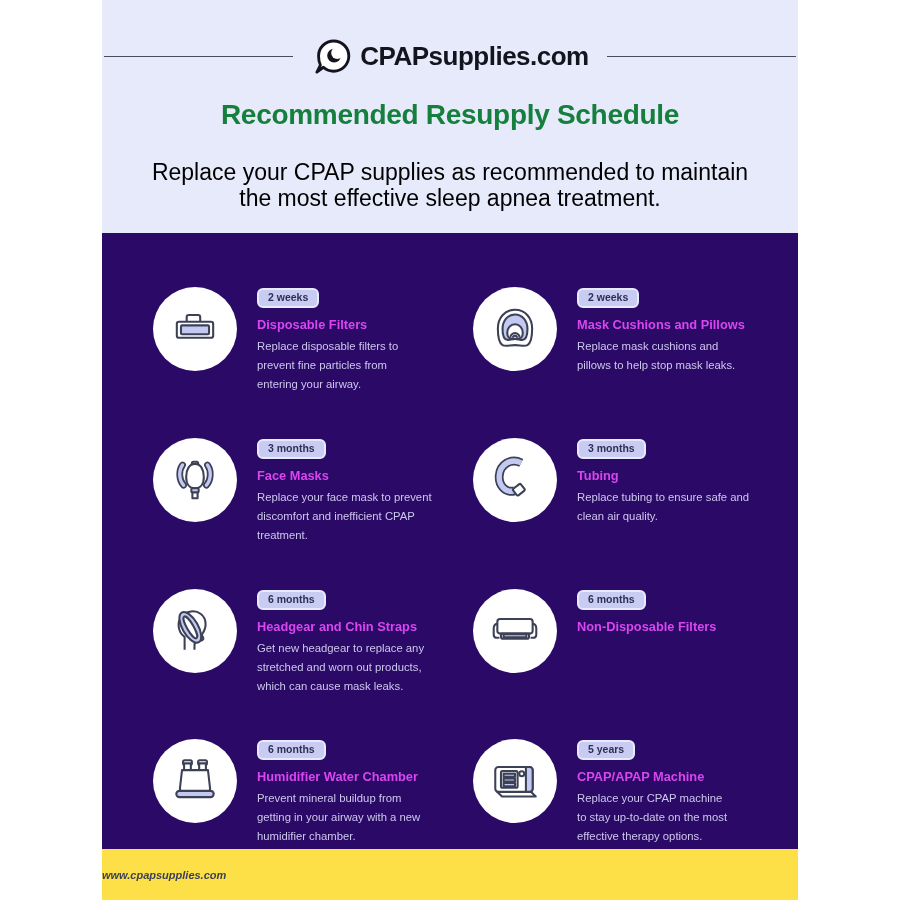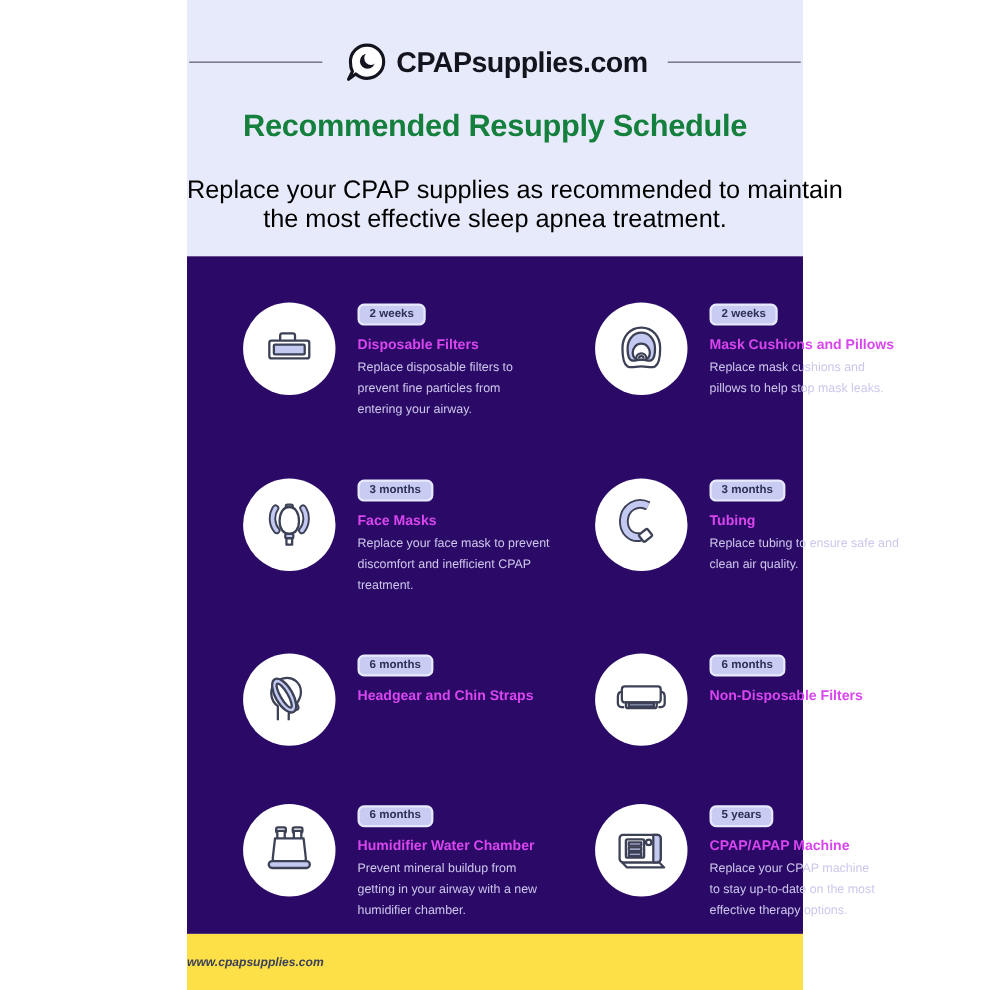--- a/index.html
+++ b/index.html
@@ -1,30 +1,30 @@
 <!DOCTYPE html>
 <html><head>
 <meta charset="utf-8">
 <style>
   * { margin:0; padding:0; box-sizing:border-box; }
   html,body { width:900px; height:900px; background:#ffffff; font-family:"Liberation Sans","DejaVu Sans",sans-serif; }
-  .sheet { width:560px; margin:0 auto; }
+  .sheet { width:696px; margin:0 auto; }
 
   
   .hdr { background:#e7eafa; height:233px; padding-top:36px; }
   .logo-row { display:flex; align-items:center; gap:18px; padding:0 2px; }
   .rule { flex:1; height:1.5px; background:#4b4c5a; }
   .logo { display:flex; align-items:center; gap:7px; }
   .logo svg { width:42px; height:41px; display:block; }
   .logo-text { font-size:26px; font-weight:800; color:#14141f; letter-spacing:-0.5px; }
   .main-title { text-align:center; font-size:28px; font-weight:800; color:#15803d; margin-top:22px; letter-spacing:-0.3px; }
   .subtitle { text-align:center; font-size:23px; color:#000000; line-height:26px; margin-top:28px; white-space:pre; }
 
   
-  .panel { background:#2b0a67; height:616px; padding:42px 0 0 51px;
+  .panel { background:#2b0a67; height:616px; padding:54px 0 0 51px;
            display:grid; grid-template-columns:320px 320px; grid-row-gap:41px; }
   .item { display:flex; gap:20px; align-items:flex-start; }
   .icon-circle { width:84px; height:84px; background:#ffffff; border-radius:50%;
                  flex:0 0 84px; display:flex; align-items:center; justify-content:center; }
   .icon-circle svg { width:54px; height:54px; display:block; }
   .item-text { padding-top:0; }
   .badge { display:inline-block; background:#c8ccf2; border:2px solid #e7eafc; border-radius:6px;
            color:#2c2f56; font-size:10.5px; font-weight:700; padding:1px 9px 2px; line-height:13px; }
   .item-title { font-size:12.8px; font-weight:700; color:#d946ef; margin:9px 0 5px; }
   .item-desc { font-size:11.3px; line-height:19px; color:#cdc7ec; white-space:pre; }
@@ -145,20 +145,23 @@
           <path class="ic w" d="M25.5 44 L25.5 39.5 C25.5 37.4 26.3 36.2 28.2 35.8 C30.4 35.3 33 35.8 33.9 33.9 C34.4 32.8 33.4 31 32.4 29.6 C34.2 27.1 36.2 23.8 36.2 19.4 C36.2 11.2 29.2 5.6 20.8 7.4 C13.8 8.9 9.8 14.7 10.2 21 C10.5 25.9 13 29.6 16 31.7 L16 44"></path>
           <g transform="rotate(-30 21.5 22.5)">
             <ellipse class="ic lv" cx="21.5" cy="22.5" rx="7.5" ry="16.5"></ellipse>
             <ellipse class="ic w" cx="21.5" cy="22.5" rx="3.2" ry="12" stroke-width="1.5"></ellipse>
           </g>
         </svg>
       </div>
       <div class="item-text">
         <span class="badge">6 months</span>
         <div class="item-title">Headgear and Chin Straps</div>
+        <div class="item-desc">Get new headgear to replace any
+stretched and worn out products,
+which can cause mask leaks.</div>
       </div>
     </div>
 
     <div class="item">
       <div class="icon-circle">
         <svg viewBox="0 0 52 52">
           <path class="ic nf" d="M9.5 19 C6.8 19 5.5 21 5.5 23.5 L5.5 29.5 C5.5 31.2 6.8 32.5 8.5 32.5 L11 32.5"></path>
           <path class="ic nf" d="M42.5 19 C45.2 19 46.5 21 46.5 23.5 L46.5 29.5 C46.5 31.2 45.2 32.5 43.5 32.5 L41 32.5"></path>
           <path class="ic w" d="M11.5 14.5 H40.5 A2.5 2.5 0 0 1 43 17 V26 A2.5 2.5 0 0 1 40.5 28.5 H11.5 A2.5 2.5 0 0 1 9 26 V17 A2.5 2.5 0 0 1 11.5 14.5 Z"></path>
           <path class="ic w" d="M12.5 28.5 H39.5 V31.5 A2 2 0 0 1 37.5 33.5 H14.5 A2 2 0 0 1 12.5 31.5 Z"></path>

